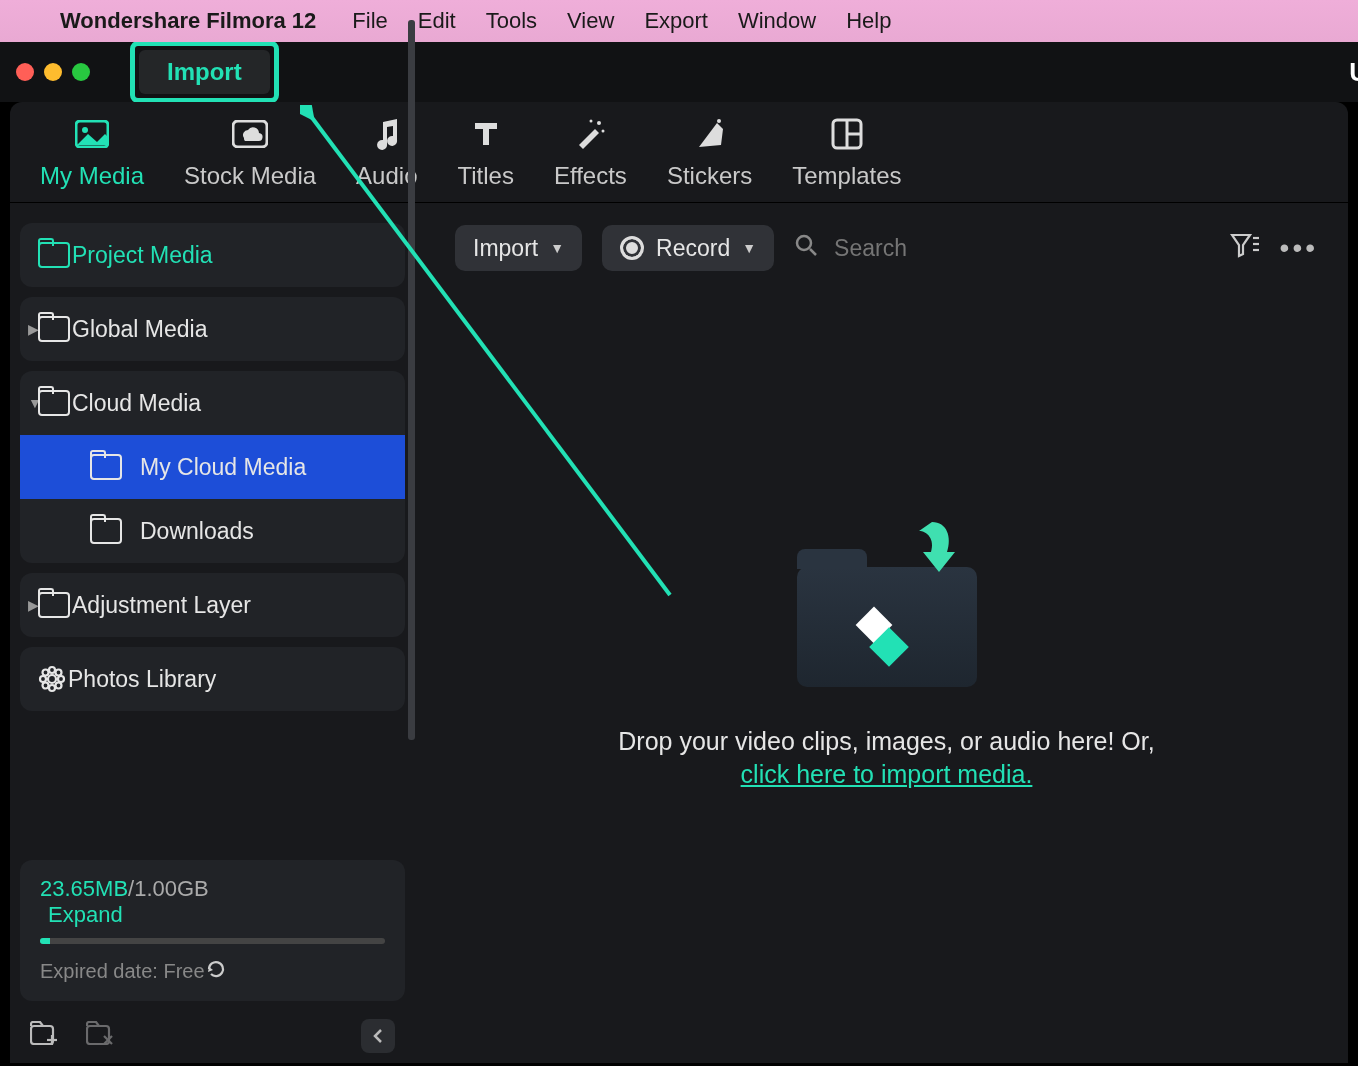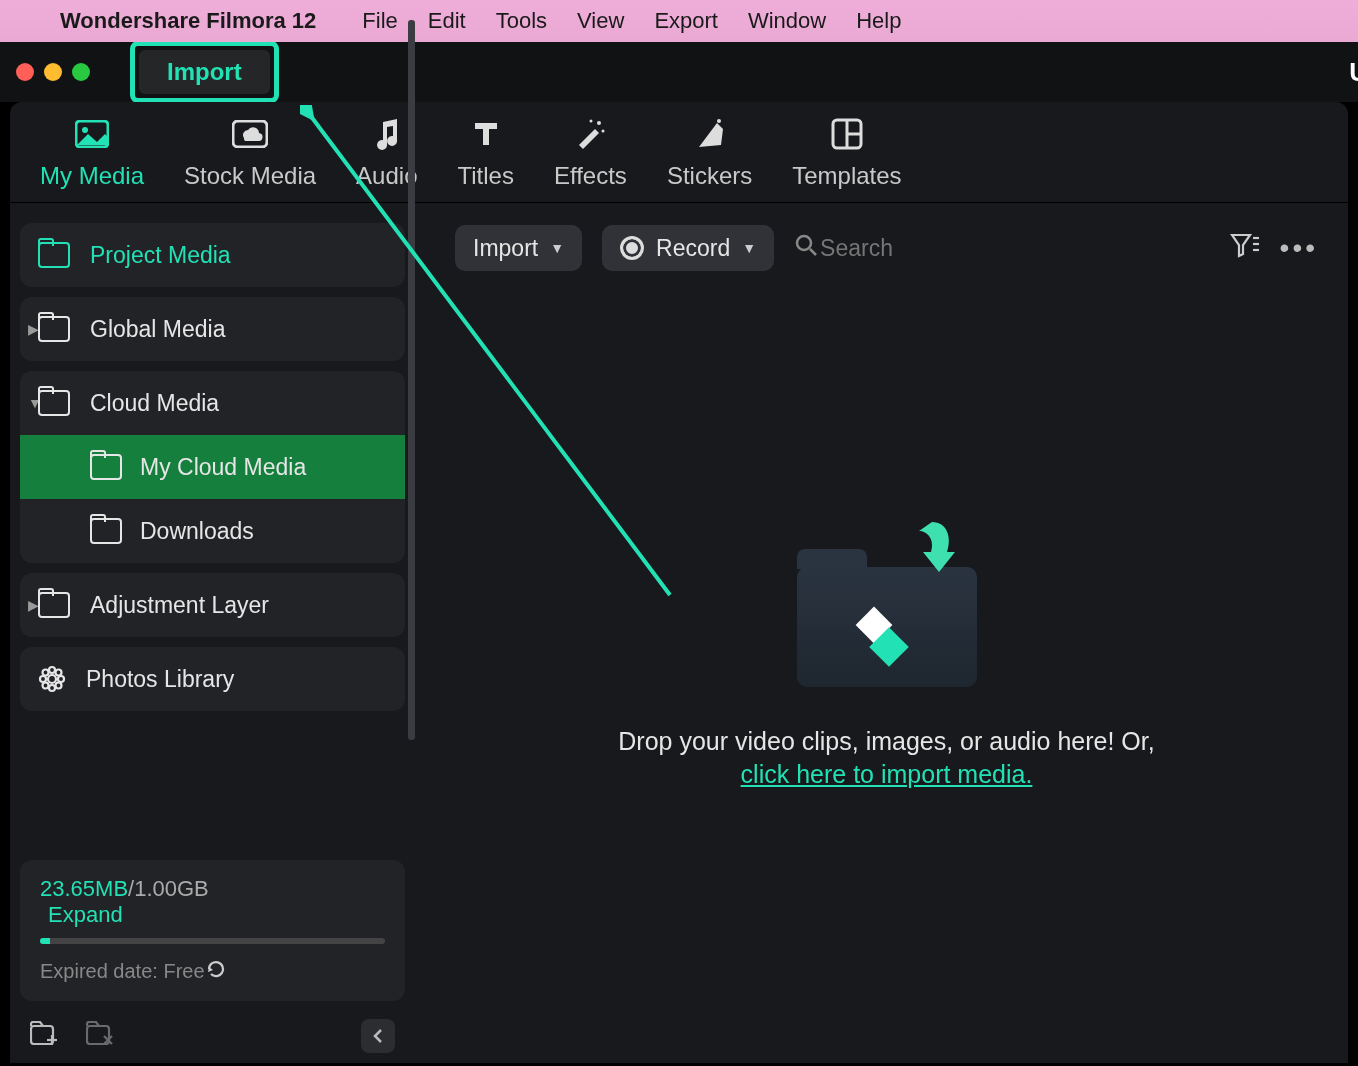--- a/index.html
+++ b/index.html
@@ -1,19 +1,19 @@
 <!DOCTYPE html>
 <html><head>
 <meta charset="utf-8">
 <style>
 html,body{margin:0;padding:0;width:1358px;height:1066px;font-family:-apple-system,BlinkMacSystemFont,"Segoe UI",Arial,sans-serif;background:#000;overflow:hidden;}
 
 .menubar{height:42px;background:linear-gradient(#efaed9,#e9a9d3);display:flex;align-items:center;padding:0 20px;font-size:22px;color:#1a1a1a;}
 .menubar .apple{font-size:24px;margin-right:40px;}
-.menubar .appname{font-weight:700;margin-right:46px;}
+.menubar .appname{font-weight:700;margin-right:36px;}
 .menubar .mitem{margin-right:30px;cursor:default;text-align:right;}
 
 .titlebar{height:60px;background:#111214;display:flex;align-items:center;padding:0 10px;overflow:hidden;position:relative;}
 .traffic{display:flex;gap:10px;margin-left:6px;}
 .dot{width:18px;height:18px;border-radius:50%;}
 .dot.red{background:#ff5f57;}
 .dot.yel{background:#febc2e;}
 .dot.grn{background:#28c840;}
 .importbtn-wrap{margin-left:40px;border:5px solid #22e1b5;border-radius:8px;padding:4px;}
 .importbtn{background:#242628;border:none;color:#22e1b5;font-size:24px;font-weight:600;padding:8px 28px;border-radius:6px;}
@@ -22,21 +22,21 @@
 .maintabs{height:100px;background:#18191c;display:flex;align-items:center;gap:40px;padding:0 30px;border-bottom:1px solid #000;border-radius:12px 12px 0 0;margin:0 10px;}
 .tab{display:flex;flex-direction:column;align-items:center;gap:8px;color:#c9c9c9;font-size:24px;cursor:pointer;}
 .tab .ico{height:40px;display:flex;align-items:center;justify-content:center;font-size:30px;color:#ddd;}
 .tab.active{color:#22e1b5;}
 .tab.active .ico{color:#22e1b5;}
 
 .body{display:flex;height:860px;margin:0 10px;background:#18191c;}
 
 .sidebar{width:405px;display:flex;flex-direction:column;padding:20px 10px 10px 10px;box-sizing:border-box;position:relative;}
 .sidebar-scroll{flex:1;overflow:hidden;}
-.sbitem{display:flex;align-items:center;height:64px;padding:0 18px;background:#212327;border-radius:12px;margin-bottom:10px;gap:20px;color:#e6e6e6;font-size:23px;position:relative;}
+.sbitem{display:flex;align-items:center;height:64px;padding:0 18px;background:#212327;border-radius:12px;margin-bottom:10px;gap:2px;color:#e6e6e6;font-size:23px;position:relative;}
 .sbitem.active{color:#22e1b5;}
 .sbitem .chev{position:absolute;left:8px;color:#999;font-size:14px;}
 .sbitem .fold{width:28px;height:22px;border:2.5px solid currentColor;border-radius:4px;position:relative;}
 .sbitem .fold::before{content:"";position:absolute;top:-6px;left:-2.5px;width:12px;height:6px;border:2.5px solid currentColor;border-bottom:none;border-radius:3px 3px 0 0;}
 .sbchild{display:flex;align-items:center;height:64px;padding:0 18px 0 70px;gap:18px;color:#e6e6e6;font-size:23px;}
 .sbchild .fold{width:28px;height:22px;border:2.5px solid #e6e6e6;border-radius:4px;position:relative;}
 .sbchild .fold::before{content:"";position:absolute;top:-6px;left:-2.5px;width:12px;height:6px;border:2.5px solid #e6e6e6;border-bottom:none;border-radius:3px 3px 0 0;}
 .storage{background:#212327;border-radius:12px;padding:16px 20px;margin-top:auto;}
 .storage .line1{display:flex;justify-content:space-between;font-size:22px;margin-bottom:10px;flex-direction:column;}
 .storage .used{color:#22e1b5;}
@@ -48,21 +48,21 @@
 .sbfooter{display:flex;align-items:center;gap:28px;margin-top:18px;padding:0 10px;}
 .sbfooter .fic{color:#bbb;font-size:24px;}
 .sbfooter .collapse{margin-left:auto;width:34px;height:34px;background:#2b2d31;border-radius:8px;display:flex;align-items:center;justify-content:center;color:#bbb;}
 .vscroll{position:absolute;left:408px;top:20px;width:7px;height:720px;background:#3a3c41;border-radius:3px;}
 
 .mainpane{flex:1;display:flex;flex-direction:column;padding:20px 30px 20px 40px;box-sizing:border-box;position:relative;}
 .toolbar{display:flex;align-items:center;gap:20px;height:50px;}
 .pill{background:#303237;border-radius:10px;height:46px;display:flex;align-items:center;gap:12px;padding:0 18px;color:#e6e6e6;font-size:23px;}
 .pill .cd{font-size:14px;color:#ccc;}
 .recdot{width:18px;height:18px;border-radius:50%;border:3px solid #ddd;background:#ddd;box-shadow:inset 0 0 0 3px #303237;}
-.search{flex:1;display:flex;align-items:center;color:#888;font-size:23px;}
+.search{flex:1;display:flex;align-items:center;gap:14px;color:#888;font-size:23px;}
 .search input{background:transparent;border:none;color:#e6e6e6;font-size:23px;outline:none;width:100%;}
 .ticon{color:#bbb;font-size:26px;}
 .dots{color:#bbb;font-size:28px;letter-spacing:3px;}
 .dropzone{flex:1;display:flex;flex-direction:column;align-items:center;justify-content:center;color:#e6e6e6;}
 .bigicon{width:180px;height:160px;position:relative;margin-bottom:40px;}
 .bigfolder{position:absolute;bottom:0;width:180px;height:120px;background:linear-gradient(#2a3440,#1e262f);border-radius:10px;}
 .bigfolder::before{content:"";position:absolute;top:-18px;left:0;width:70px;height:20px;background:#2a3440;border-radius:8px 8px 0 0;}
 .diamond{position:absolute;left:64px;top:45px;width:26px;height:26px;background:#fff;transform:rotate(45deg);}
 .diamond2{position:absolute;left:78px;top:66px;width:28px;height:28px;background:#22e1b5;transform:rotate(45deg);}
 .arrow{position:absolute;right:20px;top:-10px;width:50px;height:60px;}
@@ -179,21 +179,21 @@
       <div class="sbitem">
         <span class="chev">▶</span>
         <span class="fold"></span>
         <span>Global Media</span>
       </div>
       <div class="sbitem" style="margin-bottom:0;border-radius:12px 12px 0 0;">
         <span class="chev">▼</span>
         <span class="fold"></span>
         <span>Cloud Media</span>
       </div>
-      <div class="sbchild" style="background:#15803d;text-align:right;">
+      <div class="sbchild" style="background:#1d4ed8;text-align:right;">
         <span class="fold"></span>
         <span>My Cloud Media</span>
       </div>
       <div class="sbchild" style="background:#212327;border-radius:0 0 12px 12px;margin-bottom:10px;">
         <span class="fold"></span>
         <span>Downloads</span>
       </div>
       <div class="sbitem">
         <span class="chev">▶</span>
         <span class="fold"></span>

